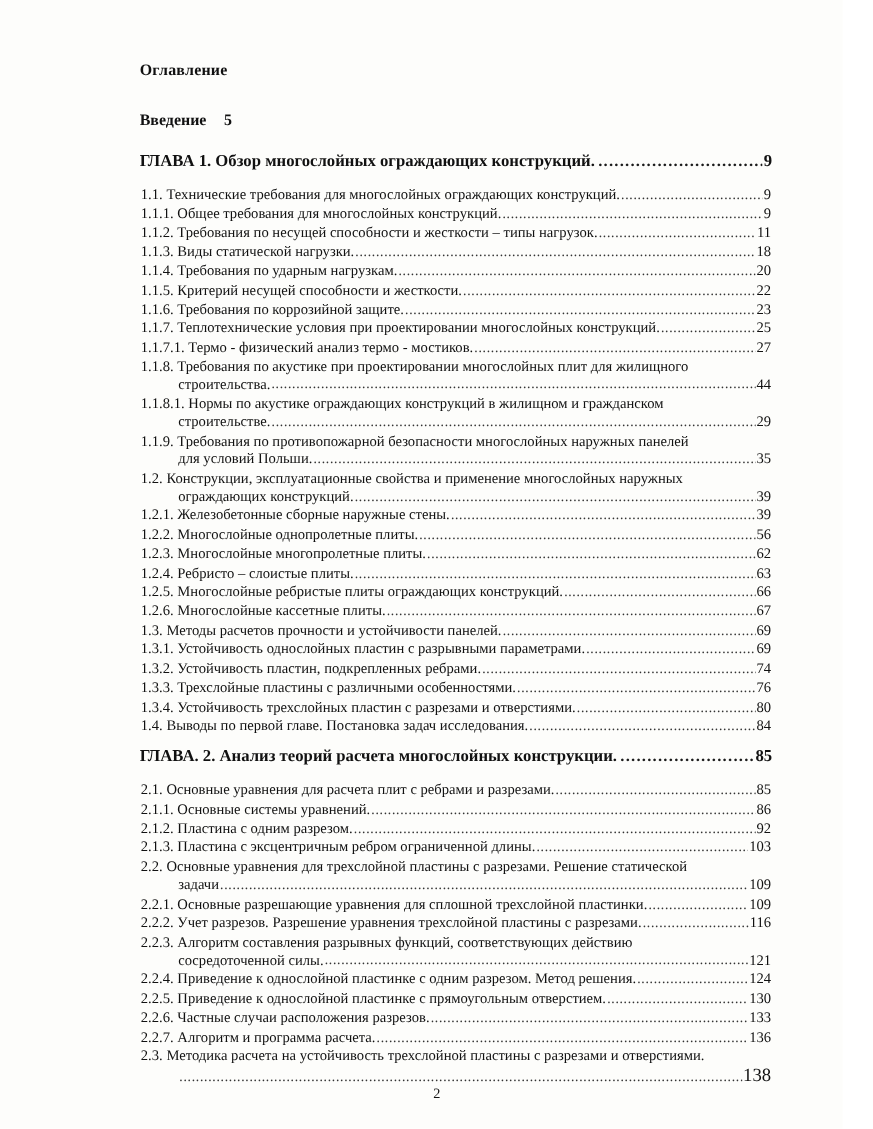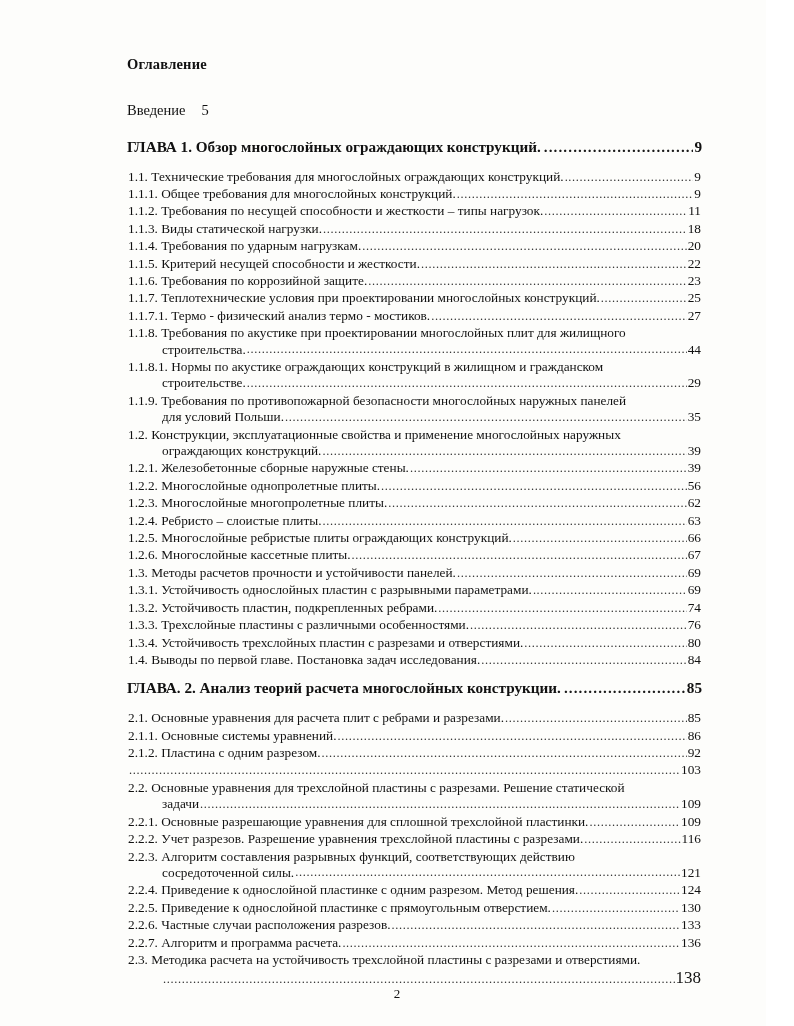--- a/index.html
+++ b/index.html
@@ -30,21 +30,21 @@
   }
   .toc-title {
     font-size: 14.5px;
     font-weight: bold;
     letter-spacing: 0.2px;
     margin: 0 0 29px 0;
     line-height: 1.1;
   }
   .intro-line {
     font-size: 14.5px;
-    font-weight: normal;
+    font-weight: bold;
     margin: 0 0 9px 0;
     line-height: 1.15;
   }
   .intro-line .num {
     margin-left: 16px;
   }
   
   .chapter {
     display: flex;
     align-items: flex-start;
@@ -348,20 +348,21 @@
         </div>
         <div class="entry">
           <div class="row">
             <span class="lbl">2.1.2. Пластина с одним разрезом.</span>
             <span class="dots">................................................................................................................................................................</span>
             <span class="pg">92</span>
           </div>
         </div>
         <div class="entry">
           <div class="row">
+            <span class="lbl">2.1.3. Пластина с эксцентричным ребром ограниченной длины.</span>
             <span class="dots">................................................................................................................................................................</span>
             <span class="pg">103</span>
           </div>
         </div>
         <div class="entry">
           <div>2.2. Основные уравнения для трехслойной пластины с разрезами. Решение статической</div>
           <div class="row cont">
             <span class="lbl">задачи </span>
             <span class="dots">................................................................................................................................................................</span>
             <span class="pg">109</span>

